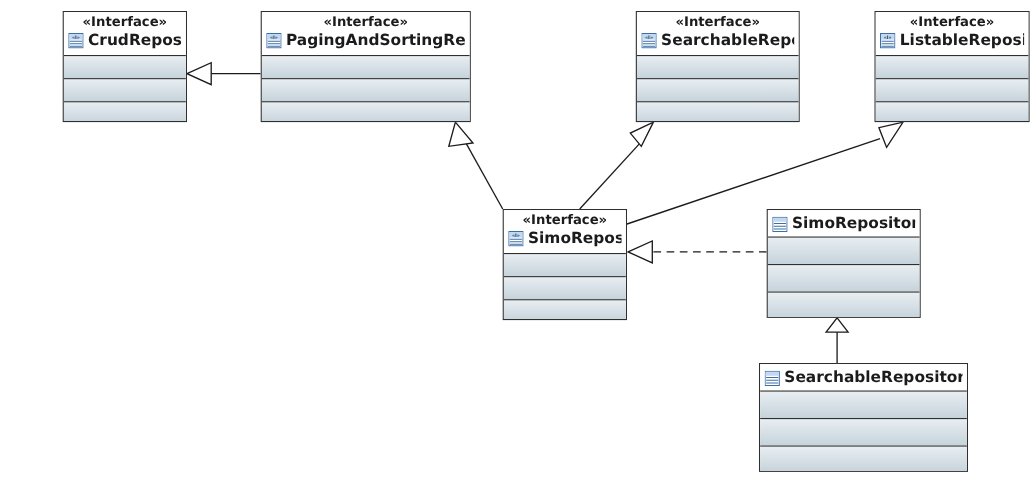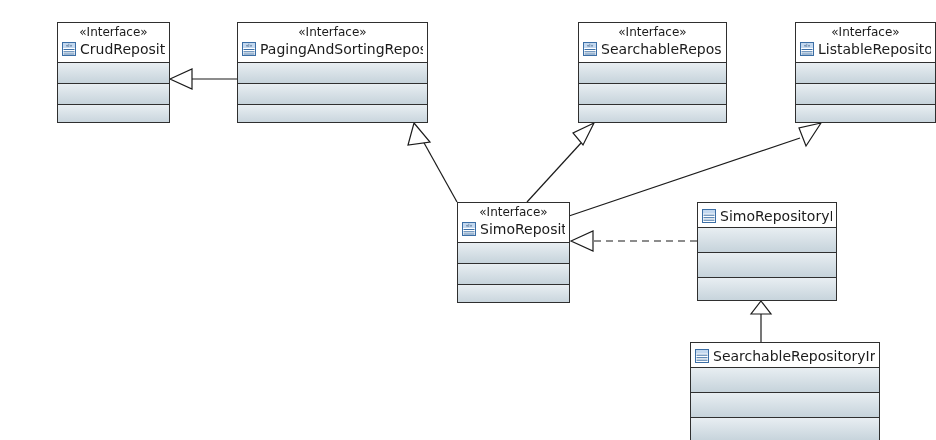--- a/index.html
+++ b/index.html
@@ -10,23 +10,24 @@
   }
   body {
     width: 936px;
     height: 440px;
     position: relative;
     overflow: hidden;
     font-family: "DejaVu Sans", "Liberation Sans", sans-serif;
   }
   #diagram-canvas {
     position: absolute;
-    left: 0; top: 12px;
+    left: 0; top: 0;
     width: 936px;
     height: 356px;
+    font-weight: bold;
   }
   #edge-layer {
     position: absolute;
     left: 0; top: 0;
     width: 936px;
     height: 440px;
     pointer-events: none;
   }
   .uml-node {
     position: absolute;

